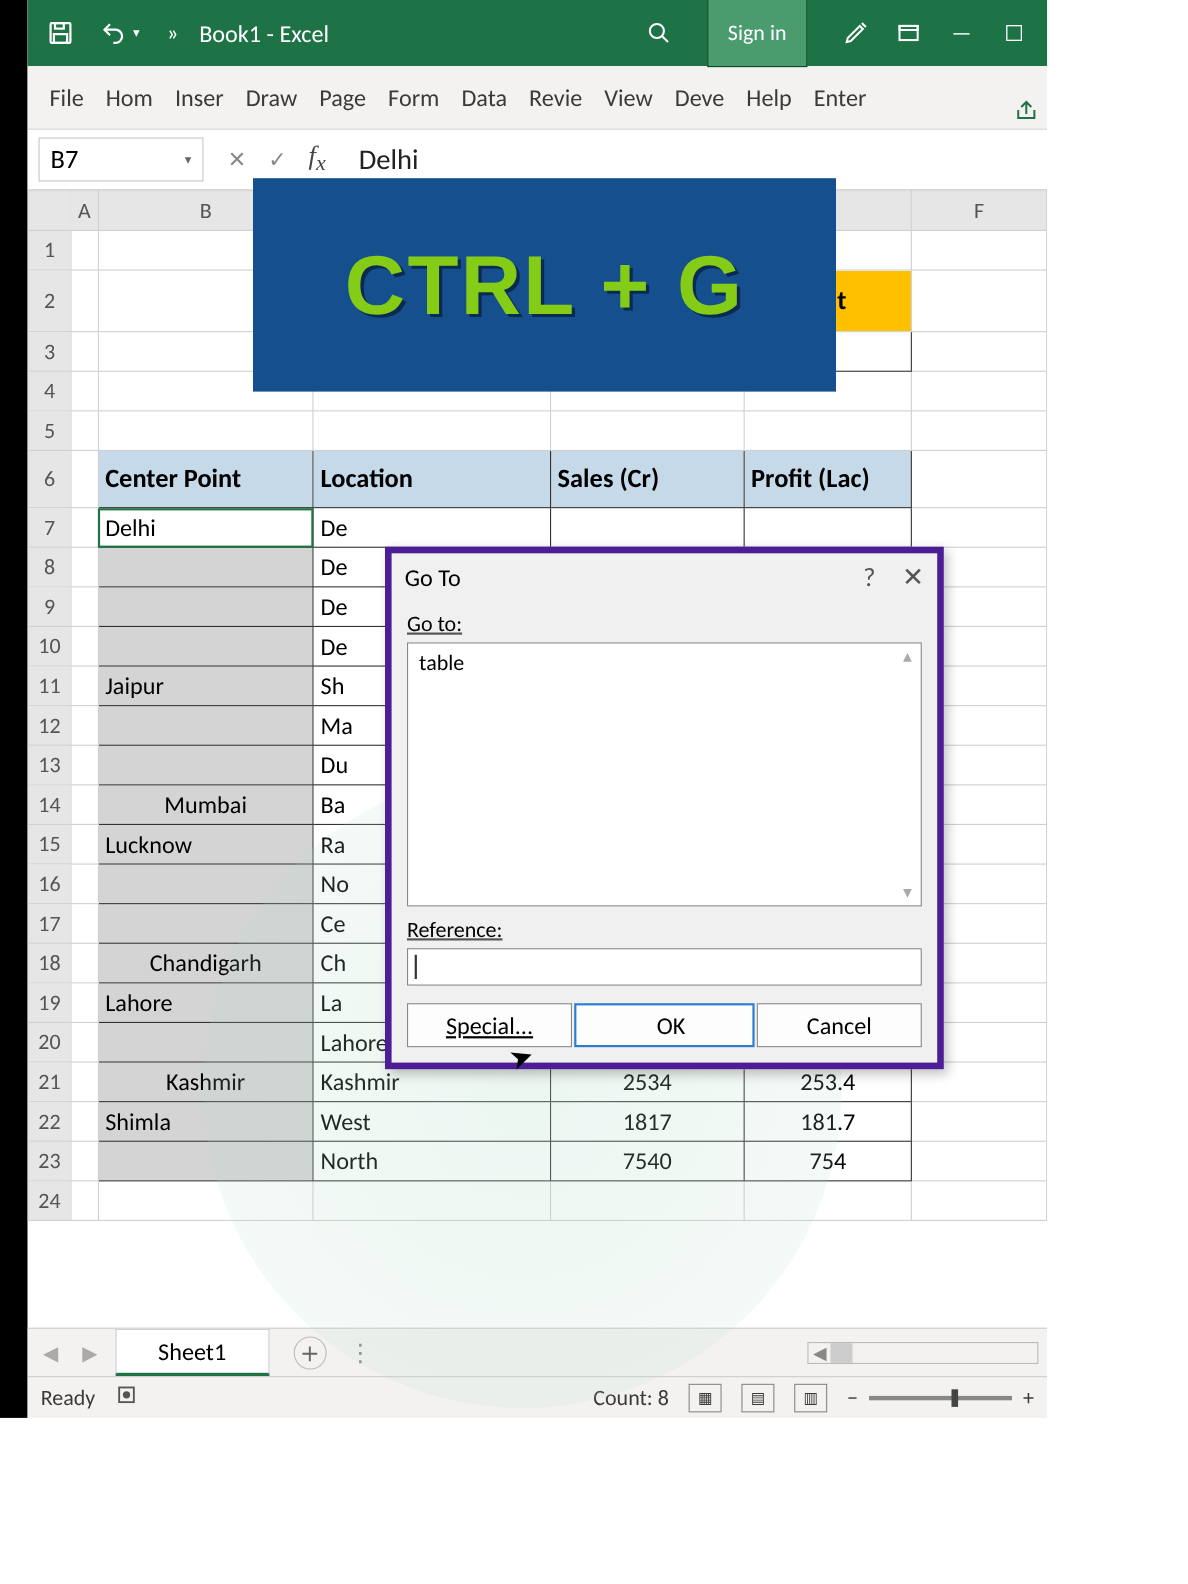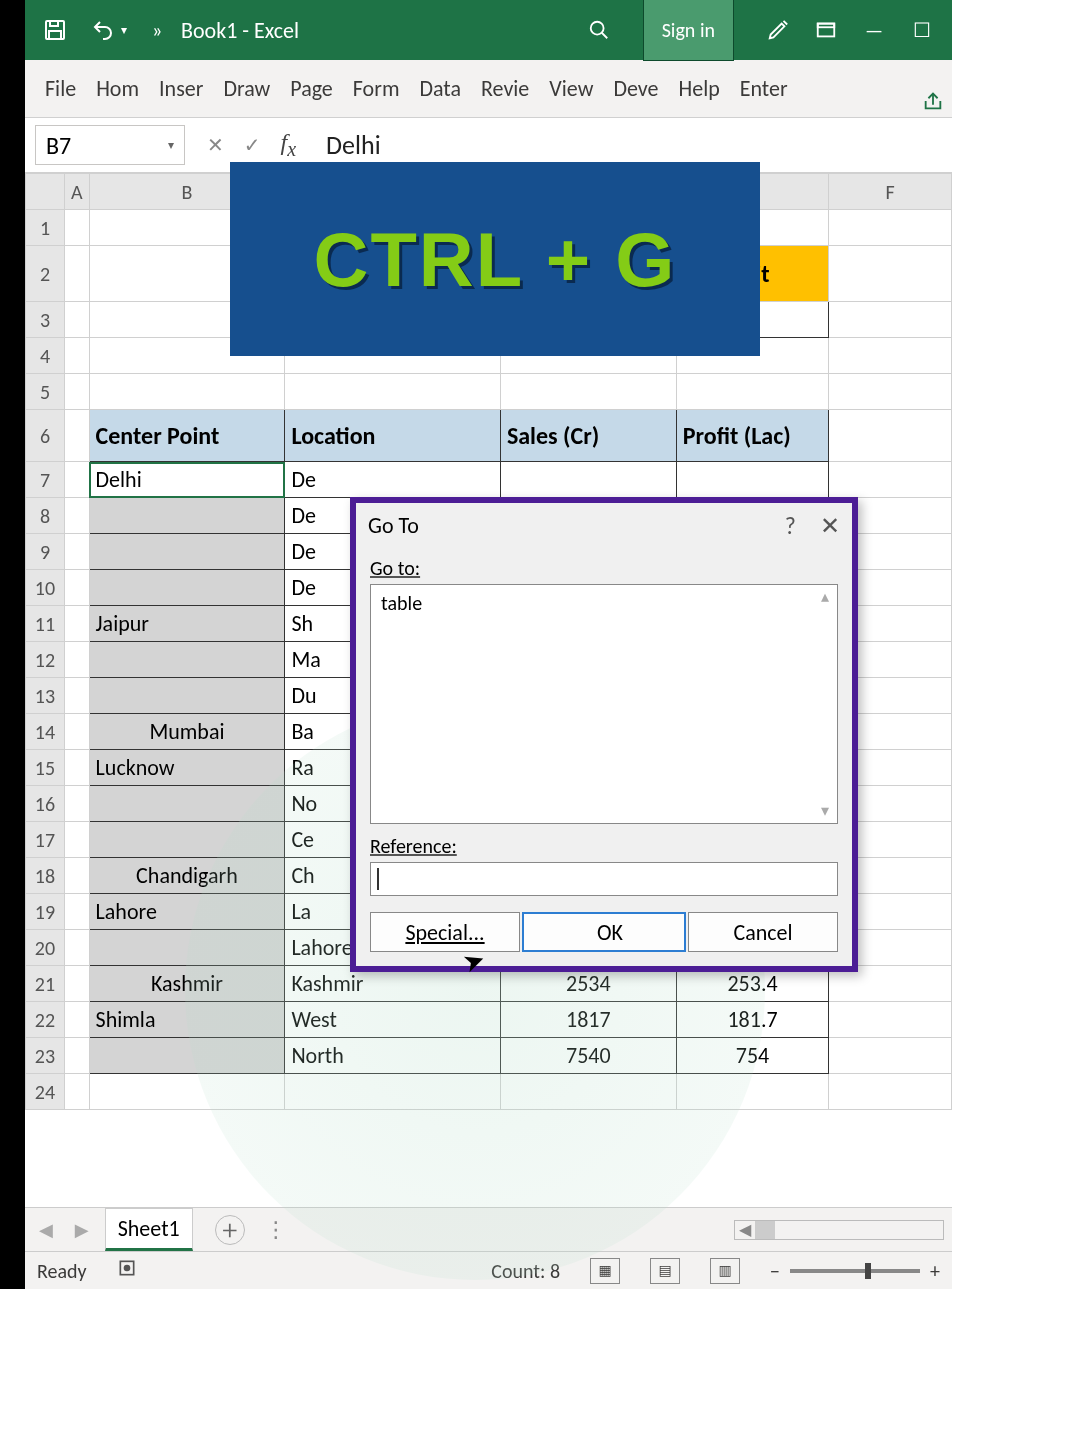--- a/index.html
+++ b/index.html
@@ -207,35 +207,35 @@
   }
   
   .sheettabs {
     position: absolute; bottom: 38px; left: 0; right: 0;
     height: 44px; background: #f3f2f1; border-top: 1px solid #ccc;
     display: flex; align-items: center; padding: 0 8px; gap: 10px;
   }
   .sheettabs .nav { color: #aaa; font-size: 18px; padding: 0 6px; }
   .sheettabs .tab {
     background: #fff; border: 1px solid #ccc; border-bottom: 3px solid #217346;
-    padding: 6px 12px; font-size: 22px; font-weight: 500;
+    padding: 6px 38px; font-size: 22px; font-weight: 500;
   }
   .sheettabs .add { font-size: 26px; color: #666; margin-left: 12px; border: 1px solid #bbb; border-radius: 50%; width: 30px; height: 30px; display: flex; align-items: center; justify-content: center; }
   .sheettabs .hscroll {
     margin-left: auto; width: 210px; height: 20px; border: 1px solid #bbb;
     display: flex; align-items: center;
   }
   .sheettabs .hscroll .thumb { width: 20px; height: 100%; background: #ccc; }
   .sheettabs .dots { color: #888; font-size: 22px; margin: 0 10px; }
   
   .statusbar {
     position: absolute; bottom: 0; left: 0; right: 0;
     height: 38px; background: #f3f2f1; border-top: 1px solid #ccc;
     display: flex; align-items: center; padding: 0 12px; font-size: 20px; color: #3b3a39;
-    gap: 30px;
+    gap: 18px;
   }
   .statusbar .sep { flex: 1; }
   .statusbar .viewbtn { width: 30px; height: 26px; border: 1px solid #888; display: flex; align-items: center; justify-content: center; font-size: 14px; }
   .statusbar .zoom { display: flex; align-items: center; gap: 10px; }
   .statusbar .zoomslider {
     width: 130px; height: 4px; background: #888; position: relative;
   }
   .statusbar .zoomslider .zthumb {
     position: absolute; left: 58%; top: -6px; width: 6px; height: 16px; background: #444;
   }

